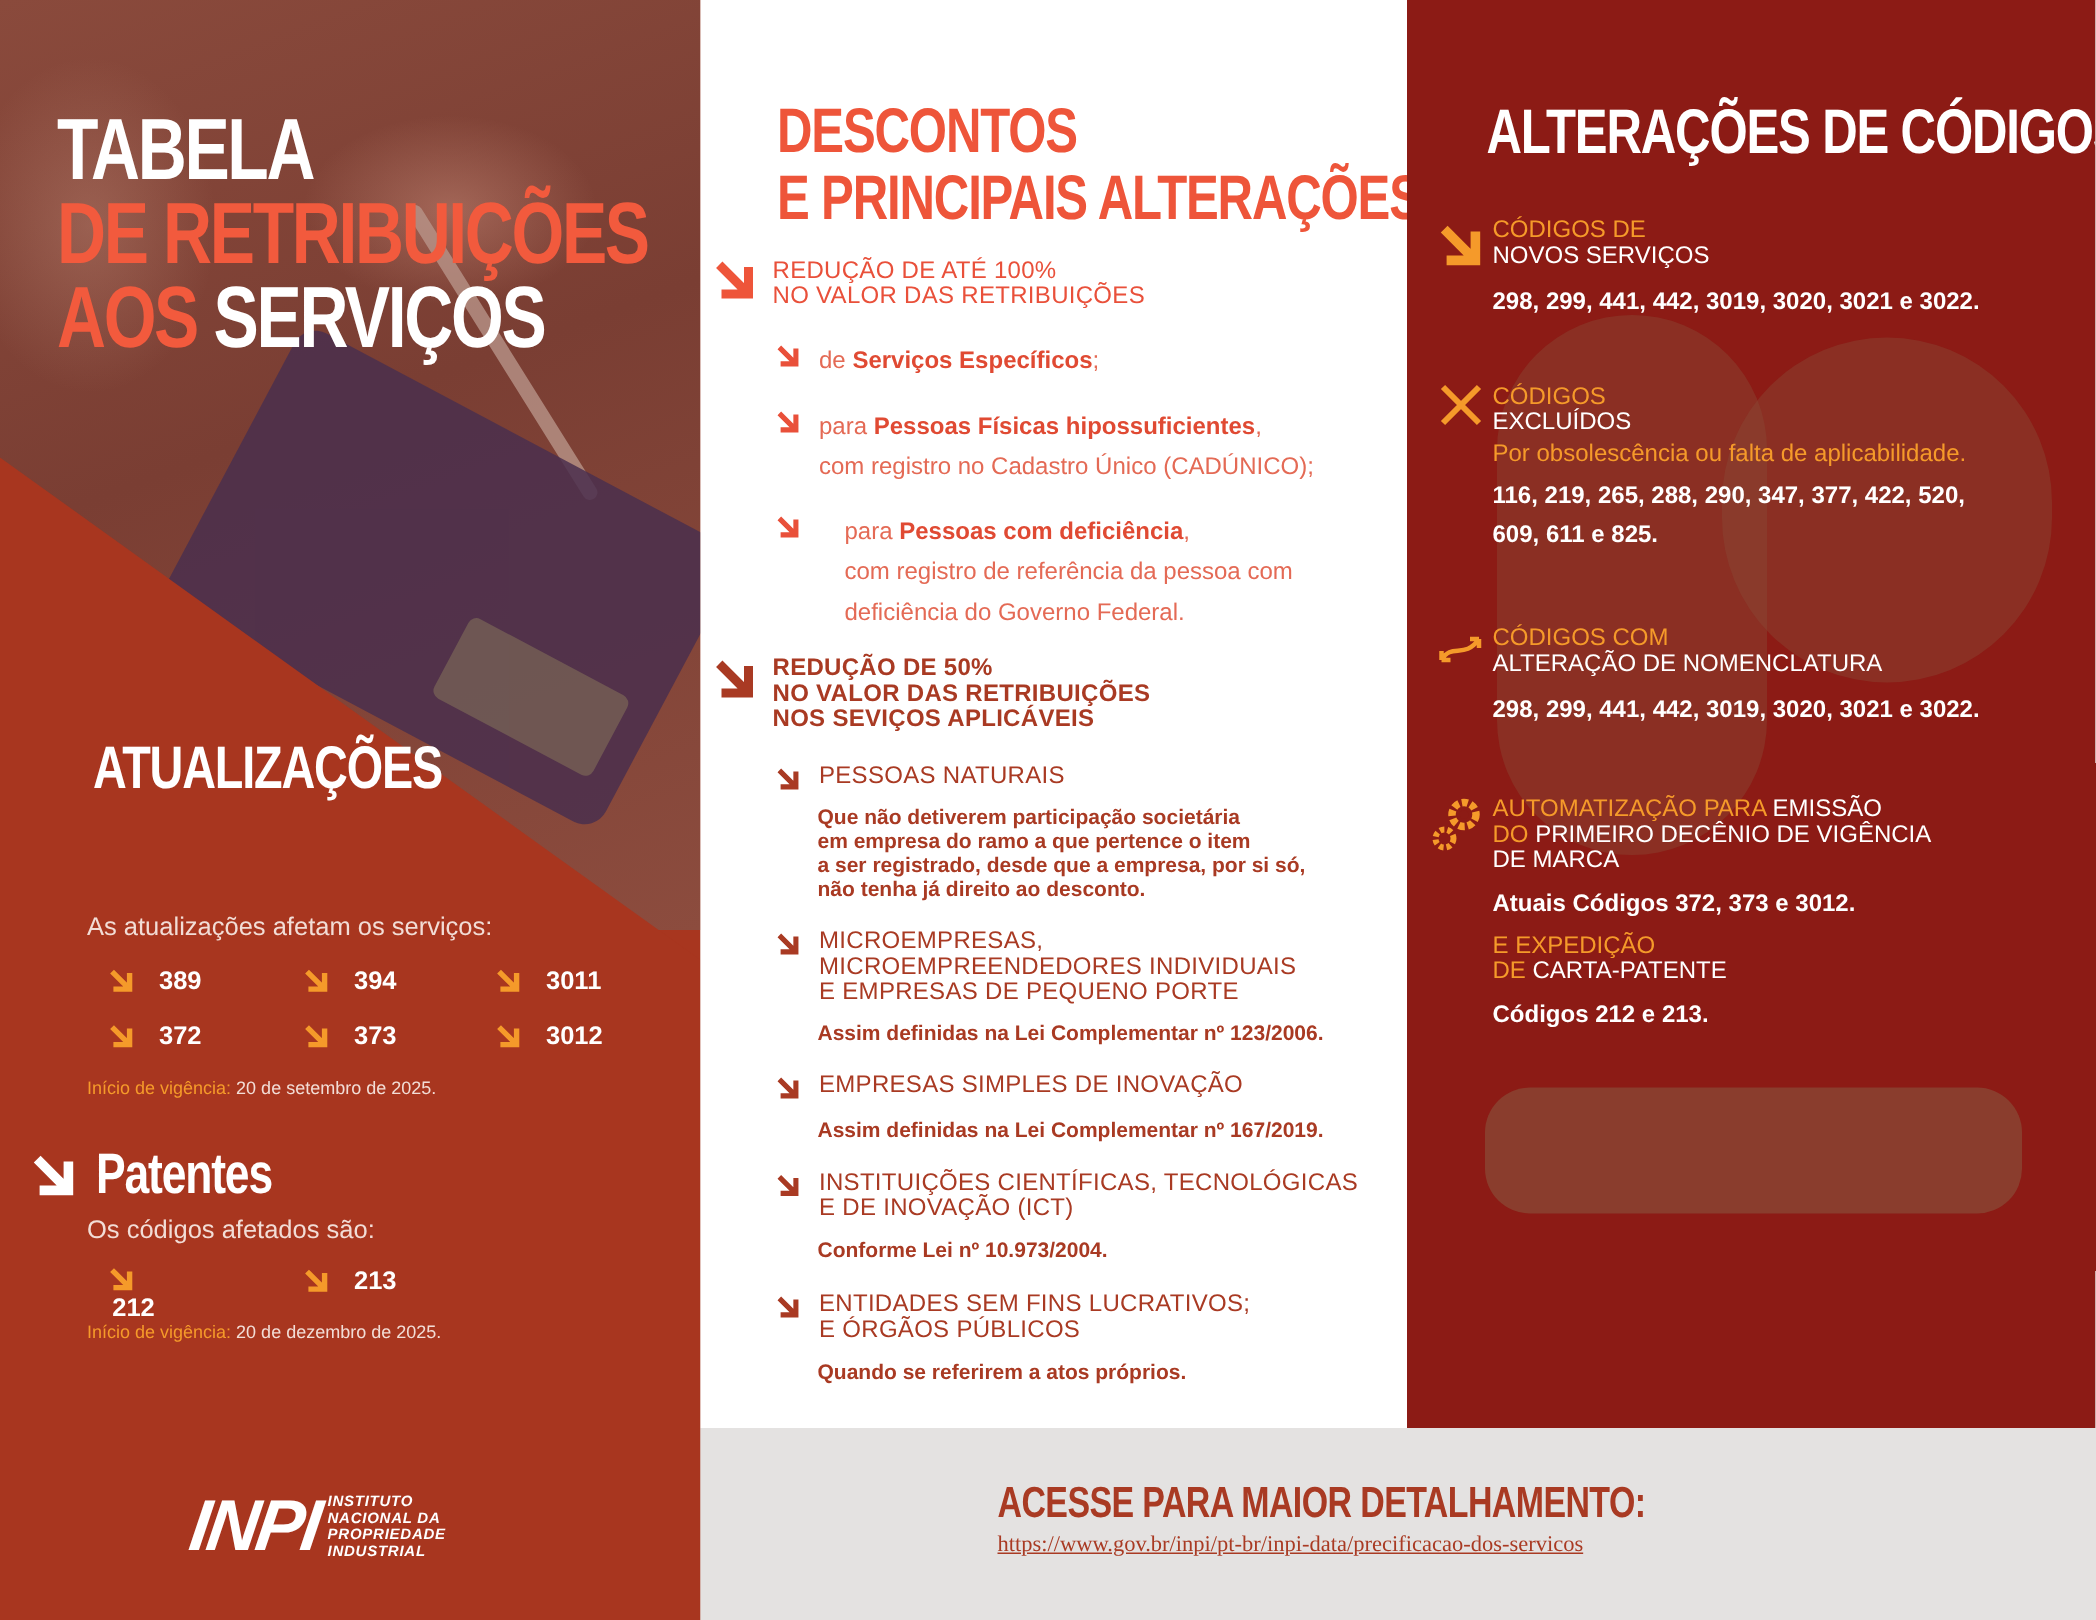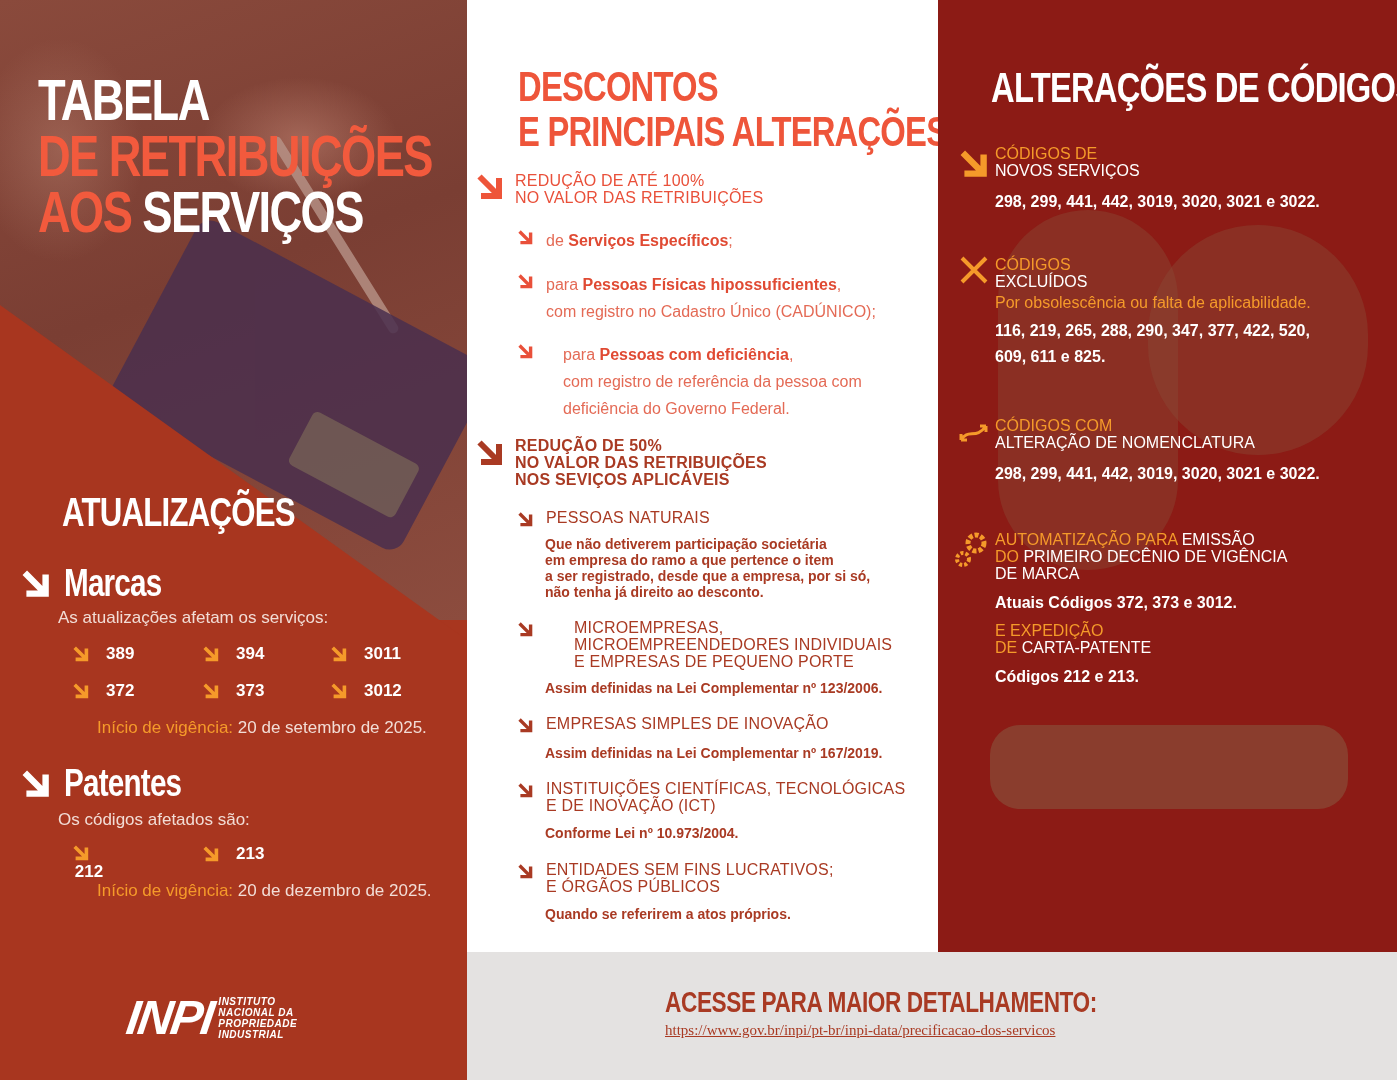--- a/index.html
+++ b/index.html
@@ -25,21 +25,21 @@
   .title .red { color: #f25a3d; }
 
   .atual-title { position: absolute; left: 62px; top: 490px; z-index: 3; font-size: 40px; font-weight: 700; color: #fff; transform: scaleX(0.78); transform-origin: left; letter-spacing: -1px; }
   .section-head { position: absolute; left: 20px; z-index: 3; display: flex; align-items: center; }
   .section-head .arr { width: 32px; height: 32px; margin-right: 12px; }
   .section-head .label { font-size: 38px; font-weight: 700; color: #fff; transform: scaleX(0.78); transform-origin: left; letter-spacing: -1px; }
   .sub-text { position: absolute; left: 58px; z-index: 3; font-size: 17px; color: #f2ddd6; }
   .code-grid { position: absolute; left: 72px; z-index: 3; }
   .code { position: absolute; display: flex; align-items: center; font-size: 17px; font-weight: 700; color: #fff; white-space: nowrap; }
   .code .arr { width: 18px; height: 18px; margin-right: 16px; }
-  .vig { position: absolute; left: 58px; z-index: 3; font-size: 17px; color: #f2ddd6; margin-left: 39px; }
+  .vig { position: absolute; left: 58px; z-index: 3; font-size: 12px; color: #f2ddd6; }
   .vig .o { color: #f59a2a; }
 
   .logo { position: absolute; left: 127px; top: 990px; z-index: 3; display: flex; align-items: center; }
   .logo .inpi { font-size: 48px; font-weight: 900; font-style: italic; color: #fff; letter-spacing: -2px; transform: skewX(-8deg); }
   .logo .inst { margin-left: 6px; font-size: 10px; line-height: 11px; font-weight: 700; font-style: italic; color: #fff; letter-spacing: 0.5px; }
 
   
   .mid { position: absolute; left: 467px; top: 0; width: 471px; height: 952px; background: #fff; }
   .mid-title { position: absolute; left: 51px; top: 64px; }
   .mid-title .line { display: block; font-size: 42px; line-height: 45px; font-weight: 700; color: #ee553a; transform: scaleX(0.78); transform-origin: left; letter-spacing: -1px; white-space: nowrap; }
@@ -94,26 +94,20 @@
   <div class="wedge"></div>
 
   <h1 class="title">
     <span class="line">TABELA</span>
     <span class="line red">DE RETRIBUIÇÕES</span>
     <span class="line"><span class="red">AOS</span><span> SERVIÇOS</span></span>
   </h1>
 
   <h2 class="atual-title">ATUALIZAÇÕES</h2>
 
-  <div class="section-head" style="top:562px;">
-    <svg class="arr" style="color:#fff">
-        <use href="#arrow-se"></use>
-      </svg>
-    <span class="label">Marcas</span>
-  </div>
   <div class="sub-text" style="top:608px;">As atualizações afetam os serviços:</div>
   <div class="code-grid" style="top:644px;">
     <div class="code" style="left:0;top:0;">
         <svg class="arr" style="color:#f59a2a">
           <use href="#arrow-se"></use>
         </svg>
         <span>389</span>
       </div>
     <div class="code" style="left:130px;top:0;">
         <svg class="arr" style="color:#f59a2a">
@@ -232,21 +226,21 @@
         <div>PESSOAS NATURAIS</div>
       </div>
   </div>
   <div class="m-sub" style="top:536px;">
     <div>Que não detiverem participação societária</div>
     <div>em empresa do ramo a que pertence o item</div>
     <div>a ser registrado, desde que a empresa, por si só,</div>
     <div>não tenha já direito ao desconto.</div>
   </div>
 
-  <div class="m-item" style="top:619px;gap:28px;">
+  <div class="m-item" style="top:619px;">
     <svg class="arr" style="color:#a93a23">
         <use href="#arrow-se"></use>
       </svg>
     <div class="m-sub-head">
       <div>MICROEMPRESAS,</div>
       <div>MICROEMPREENDEDORES INDIVIDUAIS</div>
       <div>E EMPRESAS DE PEQUENO PORTE</div>
     </div>
   </div>
   <div class="m-sub" style="top:680px;">Assim definidas na Lei Complementar nº 123/2006.</div>

